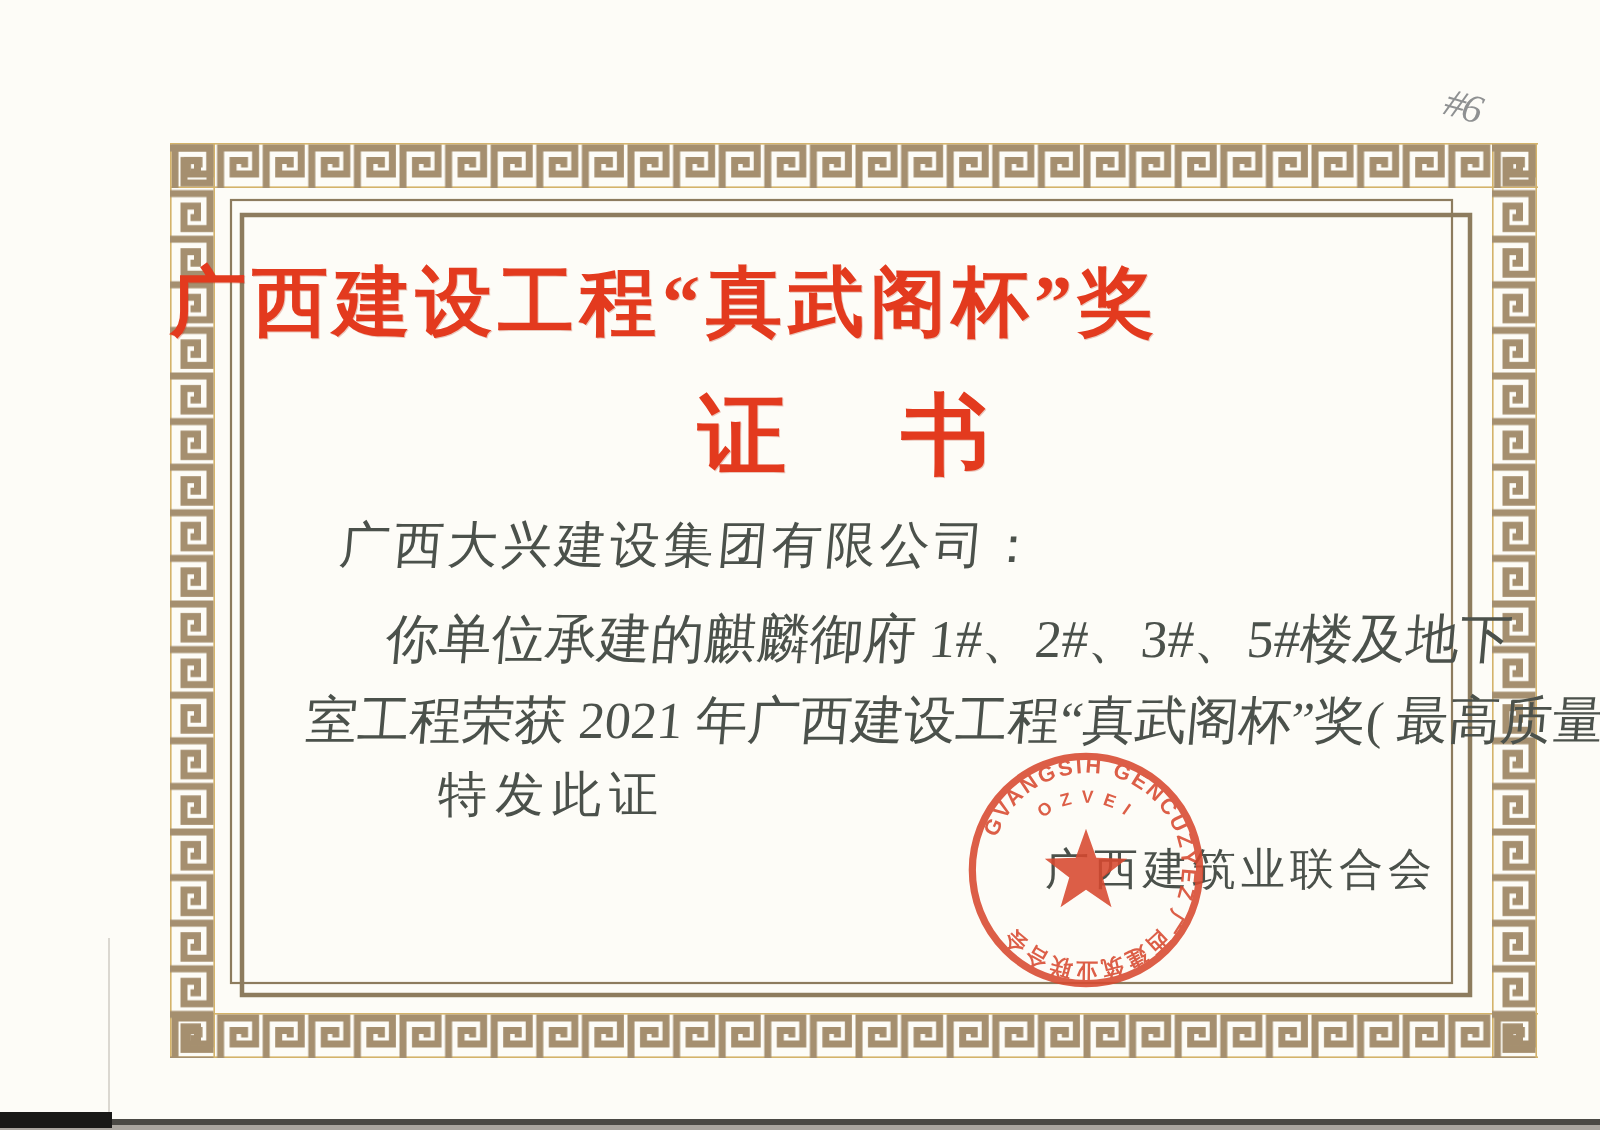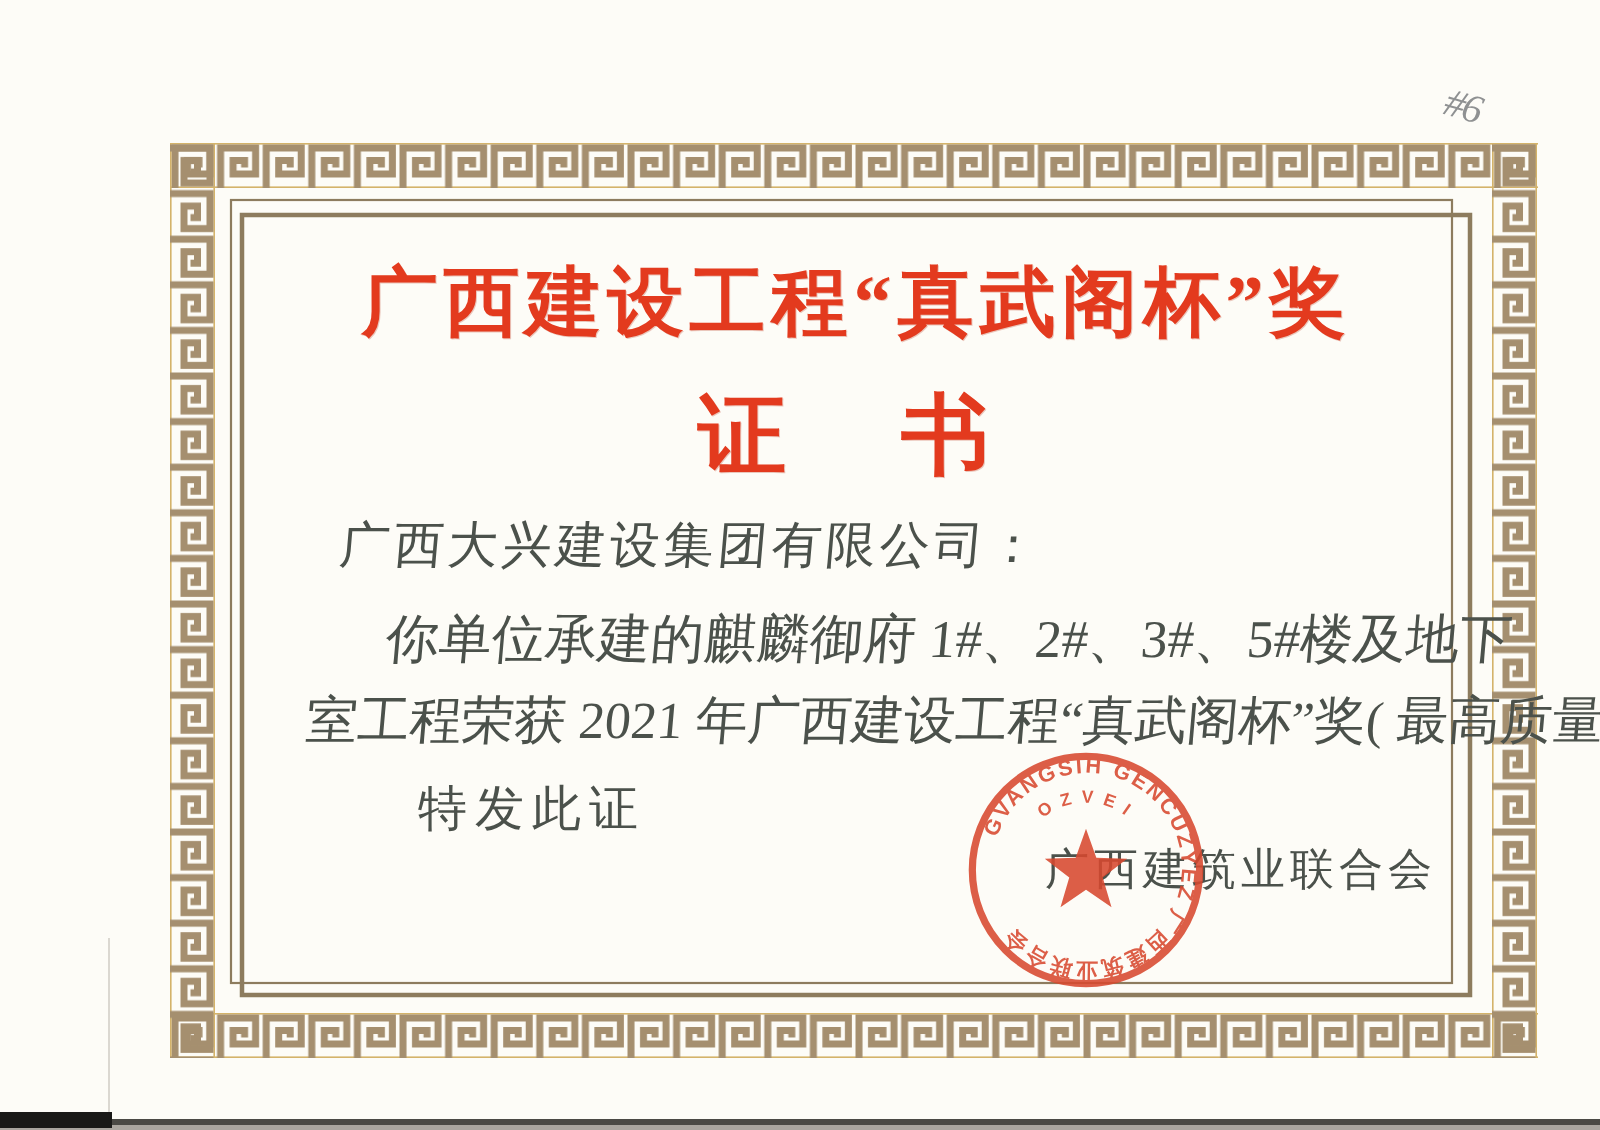--- a/index.html
+++ b/index.html
@@ -10,40 +10,40 @@
     overflow:hidden;
     font-family:"Liberation Serif","DejaVu Serif",serif;
   }
   .abs{position:absolute;}
   
   .border-svg{position:absolute;left:0;top:0;z-index:1;}
   
   .cert-text{color:#4b514b;z-index:3;white-space:nowrap;}
   .title-main{
     left:170px;top:252px;width:1373px;
-    text-align:center;
+    text-align:left;
     font-size:76px;font-weight:bold;
     letter-spacing:6px;
     color:#e33a1e;
     z-index:3;
     text-shadow:1px 1px 0 rgba(180,40,10,.25);
     white-space:nowrap;
   }
   .sub-char{
     top:376px;
     font-size:88px;font-weight:bold;
     color:#e33a1e;z-index:3;
     text-shadow:1px 1px 0 rgba(180,40,10,.25);
   }
   .sub-char.c1{left:698px;}
   .sub-char.c2{left:901px;}
   .recipient{left:340px;top:512px;font-size:50px;letter-spacing:4px;transform:skewX(-5deg);}
   .body-line-1{left:386px;top:604px;font-size:53px;letter-spacing:0px;transform:skewX(-5deg);}
   .body-line-2{left:306px;top:686px;font-size:52px;letter-spacing:0px;transform:skewX(-5deg);}
-  .closing{left:418px;top:762px;font-size:49px;letter-spacing:8px;margin-top:14px;}
+  .closing{left:438px;top:762px;font-size:49px;letter-spacing:8px;}
   .issuer{left:1016px;top:840px;font-size:44px;letter-spacing:5px;z-index:3;margin-left:29px;}
   .date-line{left:956px;top:925px;font-size:46px;letter-spacing:4px;z-index:3;}
   
   .seal-svg{left:962px;top:746px;z-index:4;opacity:.88;}
   
   .pencil-note{
     left:1445px;top:82px;
     font-size:40px;font-style:italic;
     color:#8f9192;
     transform:rotate(16deg);

